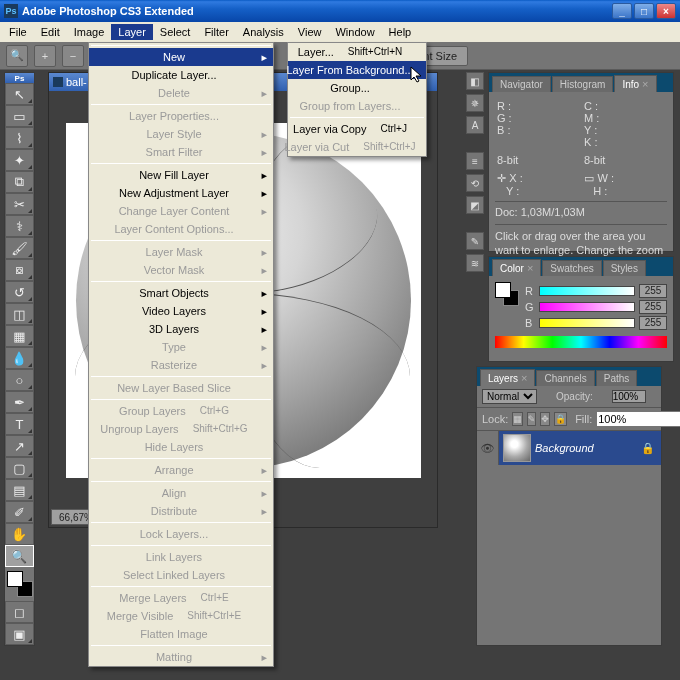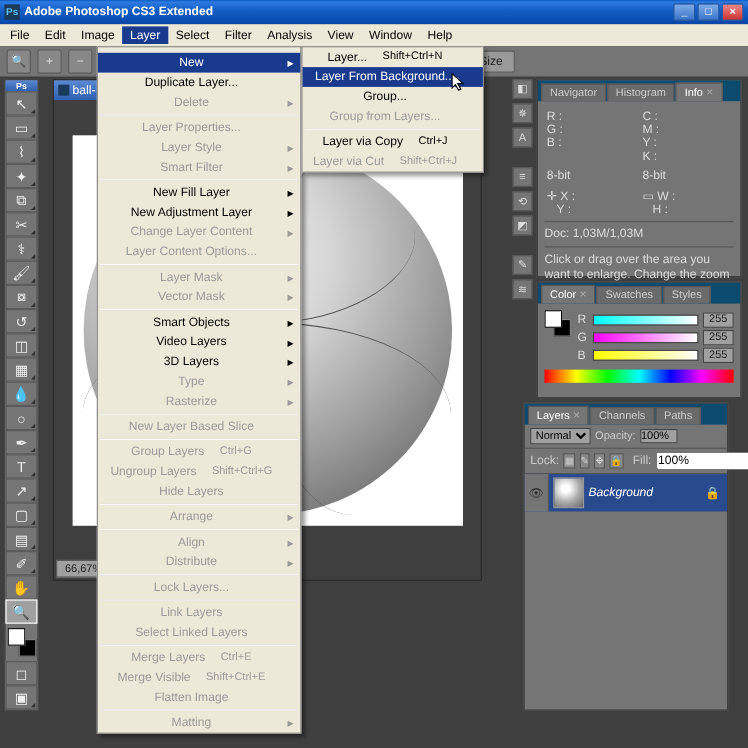--- a/index.html
+++ b/index.html
@@ -27,21 +27,21 @@
 .bg{position:absolute;width:16px;height:16px;background:#000;border:1px solid #888;right:0;bottom:0}
 .doc-win{position:absolute;left:48px;top:2px;width:390px;height:456px;background:#3f3f3f;border:1px solid #2a2a2a}
 .doc-title{height:18px;background:linear-gradient(#5a88d0,#3060b0);display:flex;align-items:center;padding:0 4px;color:#fff;font-size:10px}
 .canvas-area{position:absolute;top:18px;left:16px;right:16px;bottom:18px;background:#3f3f3f;overflow:hidden;display:flex;align-items:center;justify-content:center}
 .canvas{width:355px;height:355px;background:#fff;position:relative}
 .ball{position:absolute;left:10px;top:10px;width:335px;height:335px;border-radius:50%;background:radial-gradient(circle at 40% 30%,#f5f5f5 0%,#d5d5d5 30%,#a0a0a0 60%,#707070 85%,#484848 100%)}
 .seam{position:absolute;background:transparent;border:1px solid #555}
 .zoom-box{position:absolute;left:2px;bottom:2px;width:50px;height:16px;background:#a0a0a0;border:1px solid #5a5a5a;font-size:10px;display:flex;align-items:center;justify-content:center;color:#222}
 .dropdown{position:absolute;background:#ece9d8;border:1px solid #888;box-shadow:3px 3px 4px rgba(0,0,0,.4);z-index:100}
 .dd1{left:88px;top:42px;width:186px}
-.dd2{left:274px;top:42px;width:166px}
+.dd2{left:287px;top:42px;width:140px}
 .dd-item{padding:3px 36px 3px 22px;display:flex;justify-content:center;color:#000;white-space:nowrap}
 .dd-item.dis{color:#9a9a9a}
 .dd-item.hl{background:#1a3a8e;color:#fff}
 .dd-item .sc{color:#000;font-size:10px;margin-left:14px}
 .dd-item.dis .sc{color:#9a9a9a}
 .dd-item .arr{position:absolute;right:6px}
 .dd-sep{height:1px;background:#bbb;margin:2px 2px;border-bottom:1px solid #fff}
 .panel{position:absolute;background:#757575;border:1px solid #3a3a3a}
 .panel-tabs{height:19px;background:#0c4a6e;display:flex;align-items:flex-end;padding:0 3px}
 .panel-tab{padding:2px 7px;background:#6a6a6a;color:#ccc;border:1px solid #555;border-bottom:none;font-size:10px;margin-right:1px}
@@ -51,21 +51,21 @@
 .info-panel{right:6px;top:2px;width:186px;height:180px}
 .info-grid{display:grid;grid-template-columns:1fr 1fr;gap:2px;font-size:10px}
 .info-cell{padding:2px}
 .color-panel{right:6px;top:186px;width:186px;height:106px}
 .slider-row{display:flex;align-items:center;gap:4px;margin:2px 0}
 .slider-row .lbl{width:10px}
 .slider-row .bar{flex:1;height:10px;border:1px solid #444}
 .slider-row .val{width:28px;height:14px;background:#a0a0a0;border:1px solid #444;text-align:center;font-size:10px;color:#222}
 .gradient-bar{height:12px;margin-top:4px;background:linear-gradient(to right,red,yellow,lime,cyan,blue,magenta,red)}
 .layers-panel{right:18px;top:296px;width:186px;height:280px}
-.layers-opts{display:flex;align-items:center;gap:4px;padding:3px 5px;border-bottom:1px solid #555}
+.layers-opts{display:flex;align-items:center;gap:19px;padding:3px 5px;border-bottom:1px solid #555}
 .layers-opts select{font-size:10px;background:#a0a0a0;border:1px solid #444}
 .layers-opts .lbl{color:#ccc;font-size:10px}
 .layers-opts input{width:34px;font-size:10px;background:#a0a0a0;border:1px solid #444}
 .lock-row{display:flex;align-items:center;gap:4px;padding:3px 5px;border-bottom:1px solid #555;color:#ccc;font-size:10px}
 .lock-row .ic{width:14px;height:14px;border:1px solid #555;background:#888;font-size:9px;display:flex;align-items:center;justify-content:center}
 .layer-row{display:flex;align-items:center;height:34px;background:#2a4a8e;color:#fff}
 .layer-row .eye{width:22px;height:34px;border-right:1px solid #555;background:#757575;display:flex;align-items:center;justify-content:center;color:#333}
 .layer-row .thumb{width:28px;height:28px;margin:0 4px;background:radial-gradient(circle at 40% 35%,#fff 15%,#aaa 55%,#666 100%);border:1px solid #999}
 .layer-row .lname{flex:1;font-style:italic}
 .layer-row .lock{margin-right:6px}

